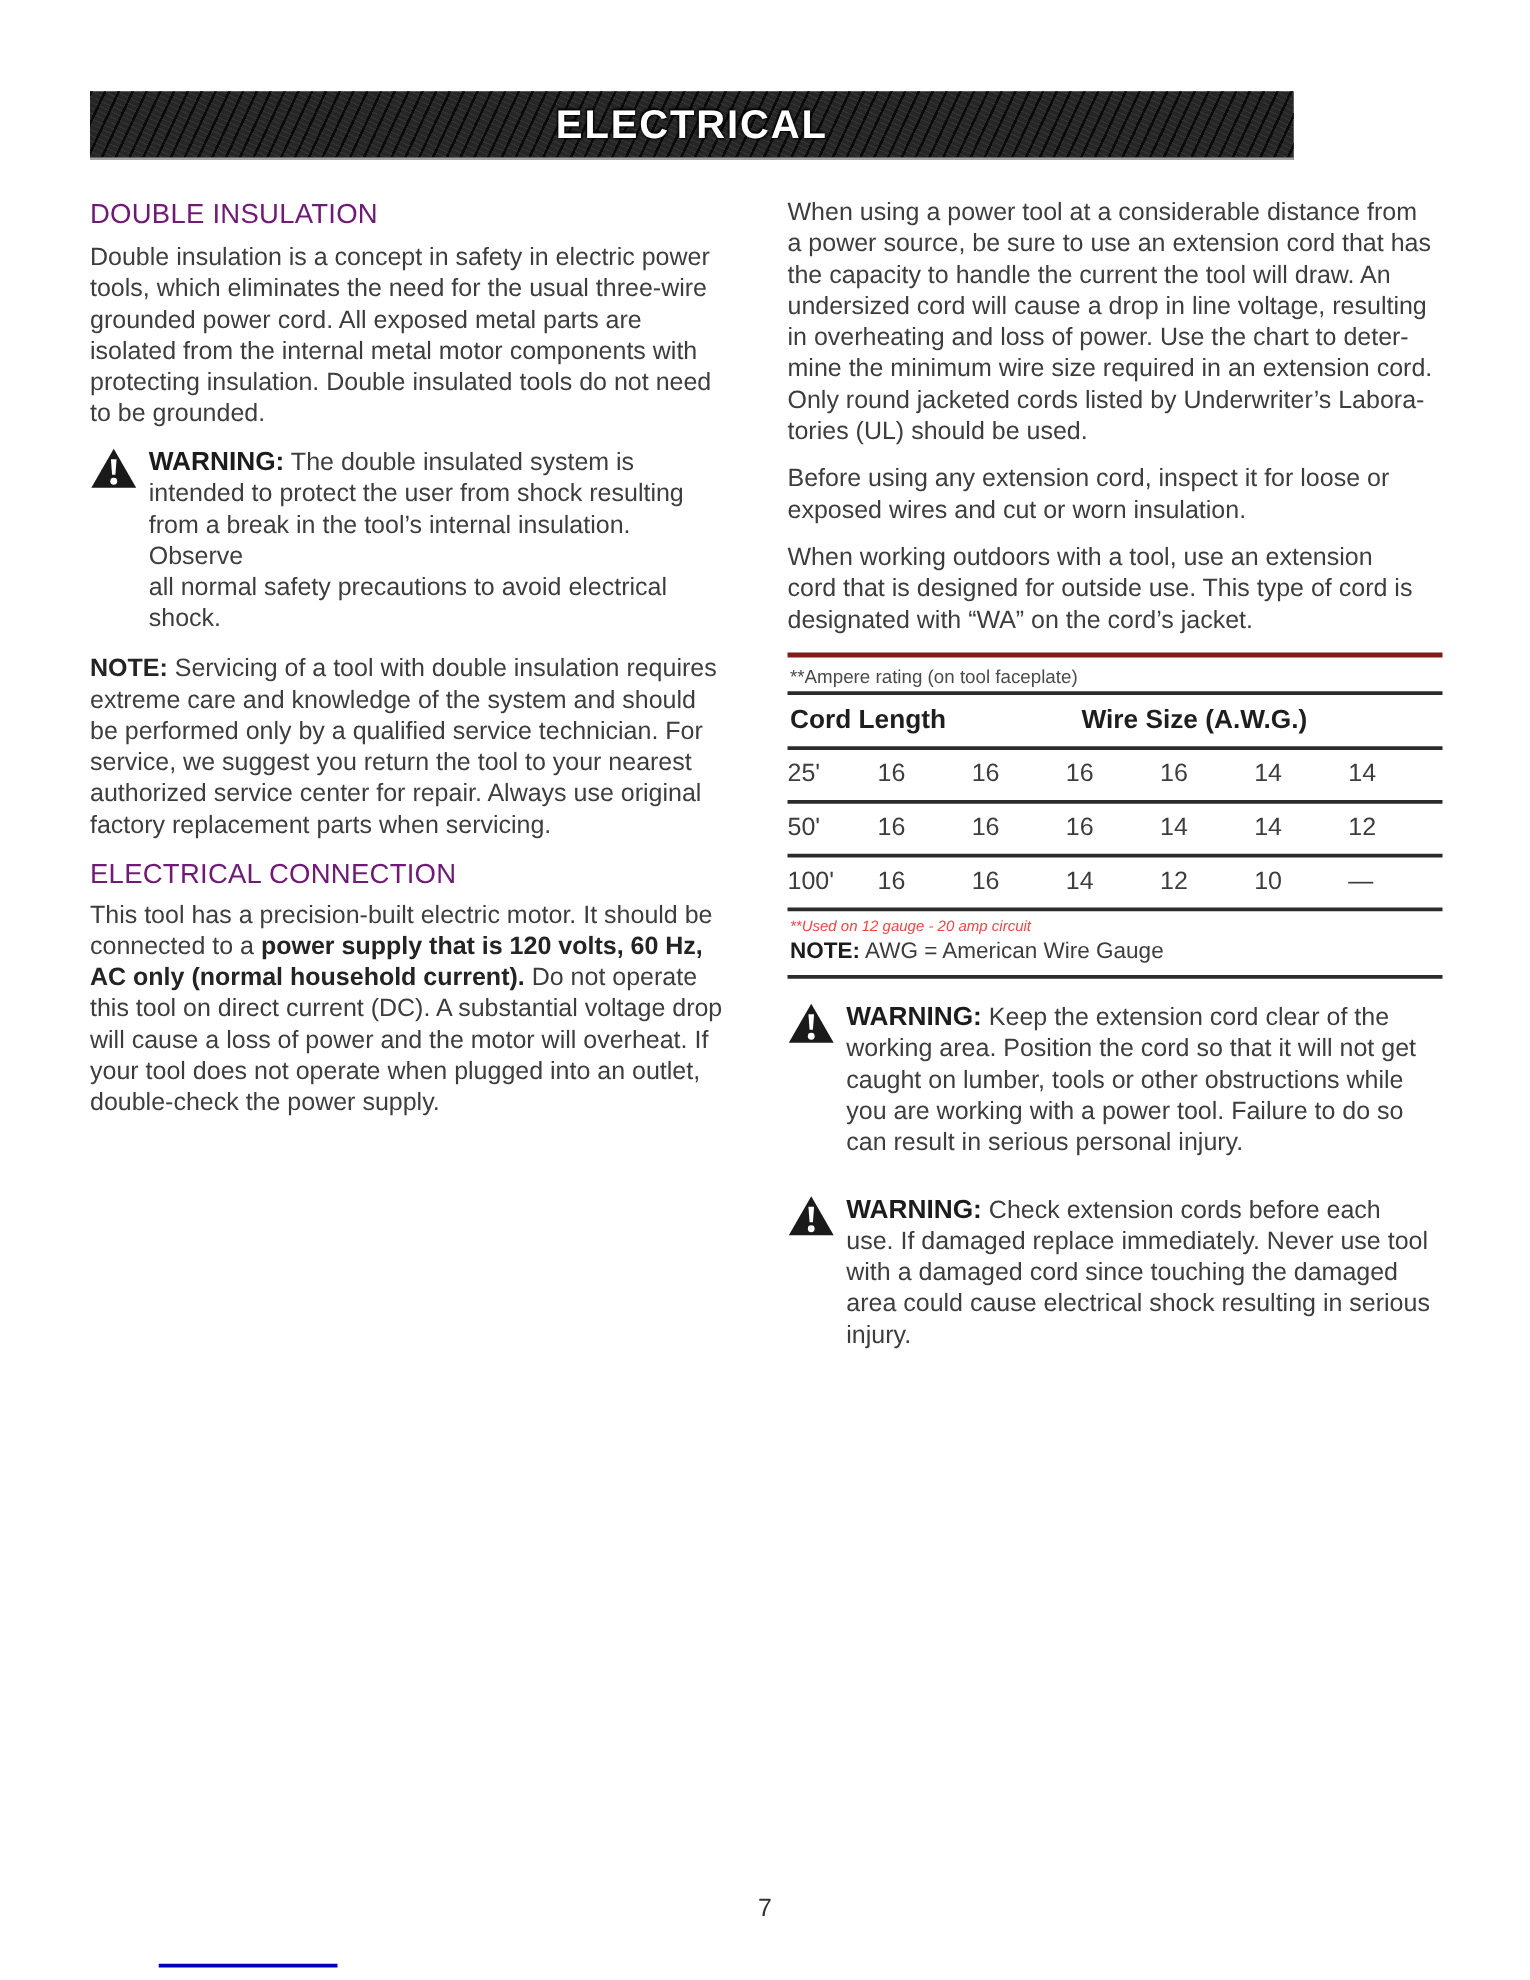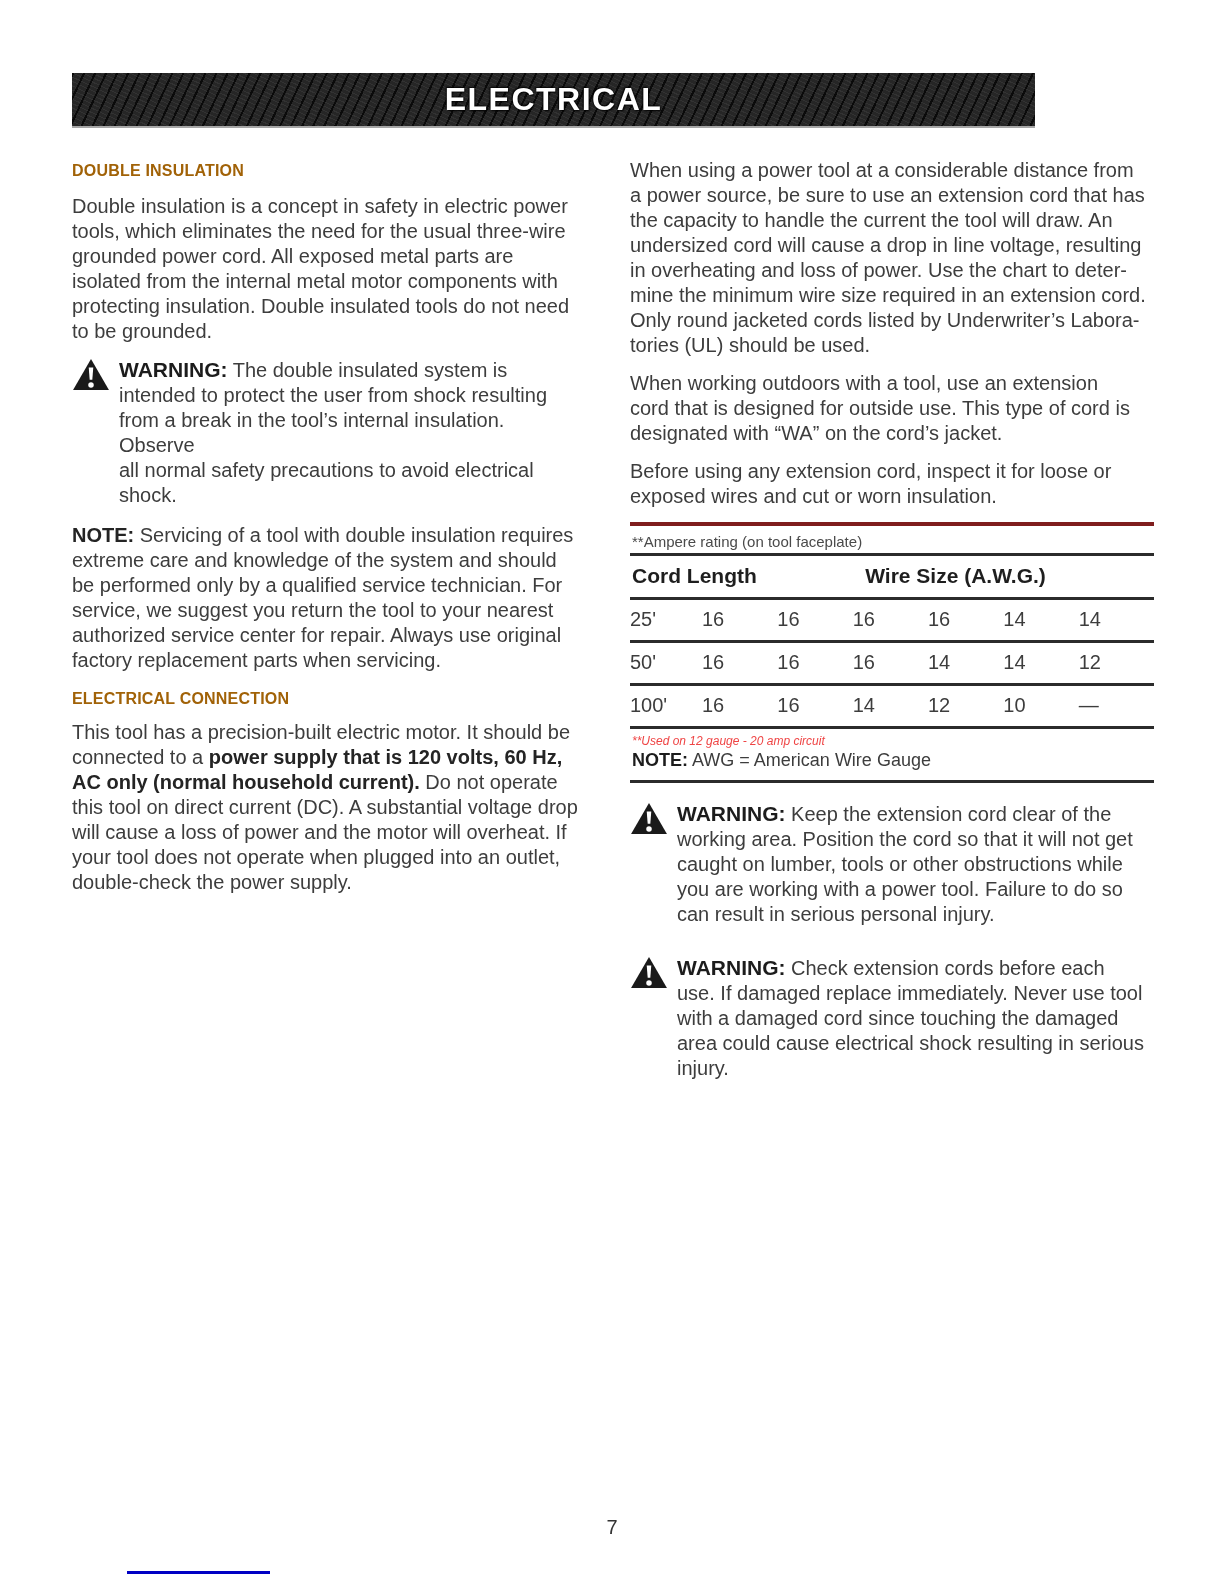--- a/index.html
+++ b/index.html
@@ -23,22 +23,22 @@
     border-bottom:2px solid #a6a6a6;
   }
   .banner-title{
     color:#ffffff;font-weight:700;font-size:32px;letter-spacing:1.5px;
     text-shadow:1px 1px 2px #000,-1px -1px 2px #000;
   }
   
   .col-left{position:absolute;left:72px;top:158px;width:512px;}
   .col-right{position:absolute;left:630px;top:158px;width:524px;}
   h2{
-    margin:0 0 10px 0;font-size:16px;line-height:26px;font-weight:700;
-    color:#a16207;letter-spacing:.2px;
+    margin:0 0 10px 0;font-size:22px;line-height:26px;font-weight:400;
+    color:#701a75;letter-spacing:.2px;
   }
   h2.second{margin-top:2px;margin-bottom:8px;}
   p.body{
     margin:0 0 13px 0;font-size:20px;line-height:25px;
     white-space:pre-line;color:#3d3d3d;
   }
   p.body b{color:#242424;}
   
   .warning{display:flex;gap:9px;margin:8px 0 15px 0;}
   .warning .icon-wrap{flex:0 0 38px;padding-top:1px;}
@@ -123,25 +123,25 @@
   <div class="col-right">
 
     <p class="body">When using a power tool at a considerable distance from
 a power source, be sure to use an extension cord that has
 the capacity to handle the current the tool will draw. An
 undersized cord will cause a drop in line voltage, resulting
 in overheating and loss of power. Use the chart to deter-
 mine the minimum wire size required in an extension cord.
 Only round jacketed cords listed by Underwriter’s Labora-
 tories (UL) should be used.</p>
+    <p class="body">Before using any extension cord, inspect it for loose or
+exposed wires and cut or worn insulation.</p>
     <p class="body">When working outdoors with a tool, use an extension
 cord that is designed for outside use. This type of cord is
 designated with “WA” on the cord’s jacket.</p>
-    <p class="body">Before using any extension cord, inspect it for loose or
-exposed wires and cut or worn insulation.</p>
 
     <div class="wire-table">
       <div class="t-amp-section">
         <div class="t-amp-note">**Ampere rating  (on tool faceplate)</div>
       </div>
 
       <div class="t-header">
         <div class="t-cord">Cord Length</div>
         <div class="t-wire">Wire Size (A.W.G.)</div>
       </div>

